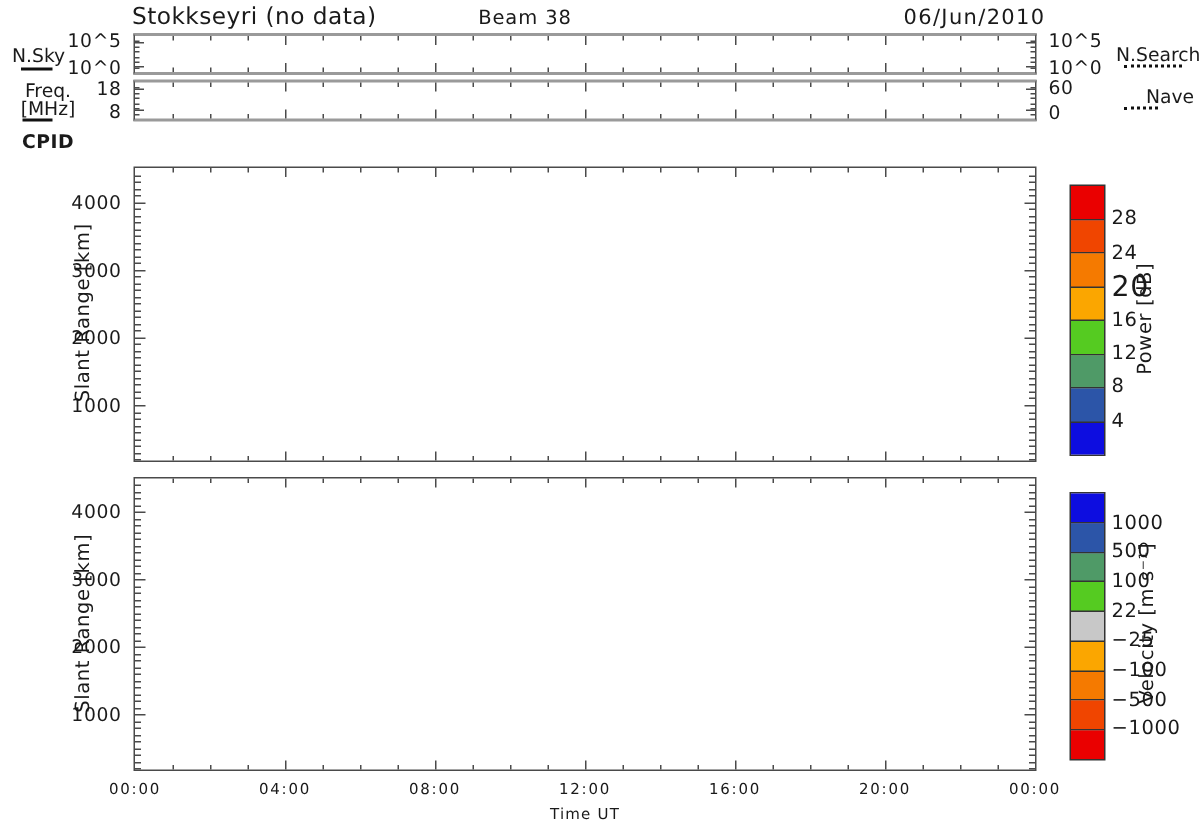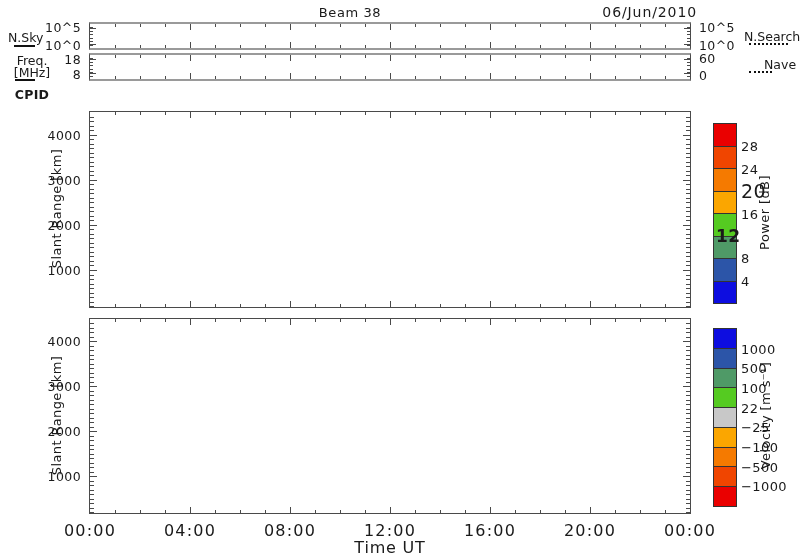--- a/index.html
+++ b/index.html
@@ -8,39 +8,40 @@
   .panel{position:absolute;background:#fff;box-sizing:border-box;
          border-left:1px solid #4a4a4a;border-right:1px solid #4a4a4a;
          border-top:2px solid #9a9a9a;border-bottom:2px solid #9a9a9a;}
   .panel.big{border:1px solid #4a4a4a;}
   .tick{position:absolute;background:#4a4a4a;}
   .lbl{position:absolute;font-size:12.5px;white-space:nowrap;transform:translateY(-50%);}
   .ctr{text-align:center;}
   .ticklbl{position:absolute;font-size:12.5px;letter-spacing:0.4px;white-space:nowrap;
            transform:translateY(-50%);}
   .ralign{text-align:right;}
-  .xticklbl{position:absolute;font-size:16px;letter-spacing:1.2px;white-space:nowrap;
+  .xticklbl{position:absolute;font-size:10px;letter-spacing:1.2px;white-space:nowrap;
             transform:translateX(-50%);}
   .rot{position:absolute;width:200px;text-align:center;font-size:13px;letter-spacing:0.4px;
        white-space:nowrap;transform:rotate(-90deg);}
   .hdr-station{position:absolute;left:88px;top:2px;font-size:15.5px;letter-spacing:0.3px;}
   .hdr-beam{position:absolute;left:300px;top:5px;width:100px;text-align:center;font-size:13px;letter-spacing:0.6px;}
   .hdr-date{position:absolute;right:103px;top:4px;font-size:14px;letter-spacing:0.9px;}
   .line-sample{position:absolute;border-top:2px solid #111;}
   .line-sample.dot{border-top:2px dotted #111;}
   .colorbar{position:absolute;box-sizing:border-box;border:1px solid #333;
             display:flex;flex-direction:column;}
   .cb-seg{flex:1;}
   .cpid{font-weight:bold;font-size:12.5px;letter-spacing:0.3px;}
 </style>
 </head>
 <body>
 
 <div class="fig" id="fig">
 
+  <div class="hdr-station">Stokkseyri (no data)</div>
   <div class="hdr-beam">Beam 38</div>
   <div class="hdr-date">06/Jun/2010</div>
 
   <div class="lbl" style="left:8px;top:37px;">N.Sky</div>
   <div class="line-sample" style="left:14px;top:45px;width:21px;"></div>
   <div class="lbl ctr" style="left:6px;top:60px;width:52px;">Freq.</div>
   <div class="lbl ctr" style="left:6px;top:72px;width:52px;">[MHz]</div>
   <div class="line-sample" style="left:15px;top:79px;width:20px;"></div>
   <div class="lbl ctr cpid" style="left:6px;top:94px;width:52px;">CPID</div>
 
@@ -498,21 +499,21 @@
     <div class="xticklbl" style="left: 190px; top: 521px;">04:00</div>
     <div class="xticklbl" style="left: 290px; top: 521px;">08:00</div>
     <div class="xticklbl" style="left: 390px; top: 521px;">12:00</div>
     <div class="xticklbl" style="left: 490px; top: 521px;">16:00</div>
     <div class="xticklbl" style="left: 590px; top: 521px;">20:00</div>
     <div class="xticklbl" style="left: 690px; top: 521px;">00:00</div>
     <div class="ticklbl" style="left: 741px; top: 146px; font-size: 13px;">28</div>
     <div class="ticklbl" style="left: 741px; top: 169px; font-size: 13px;">24</div>
     <div class="ticklbl" style="left: 741px; top: 191px; font-size: 19px;">20</div>
     <div class="ticklbl" style="left: 741px; top: 214px; font-size: 13px;">16</div>
-    <div class="ticklbl" style="left: 716px; top: 236px; font-size: 17px; font-weight: bold;">12</div>
+    <div class="ticklbl" style="left: 741px; top: 236px; font-size: 13px;">12</div>
     <div class="ticklbl" style="left: 741px; top: 258px; font-size: 13px;">8</div>
     <div class="ticklbl" style="left: 741px; top: 281px; font-size: 13px;">4</div>
     <div class="ticklbl" style="left: 741px; top: 349px; font-size: 13px;">1000</div>
     <div class="ticklbl" style="left: 741px; top: 368px; font-size: 13px;">500</div>
     <div class="ticklbl" style="left: 741px; top: 388px; font-size: 13px;">100</div>
     <div class="ticklbl" style="left: 741px; top: 408px; font-size: 13px;">22</div>
     <div class="ticklbl" style="left: 741px; top: 427px; font-size: 13px;">−25</div>
     <div class="ticklbl" style="left: 741px; top: 447px; font-size: 13px;">−100</div>
     <div class="ticklbl" style="left: 741px; top: 467px; font-size: 13px;">−500</div>
     <div class="ticklbl" style="left: 741px; top: 486px; font-size: 13px;">−1000</div>

